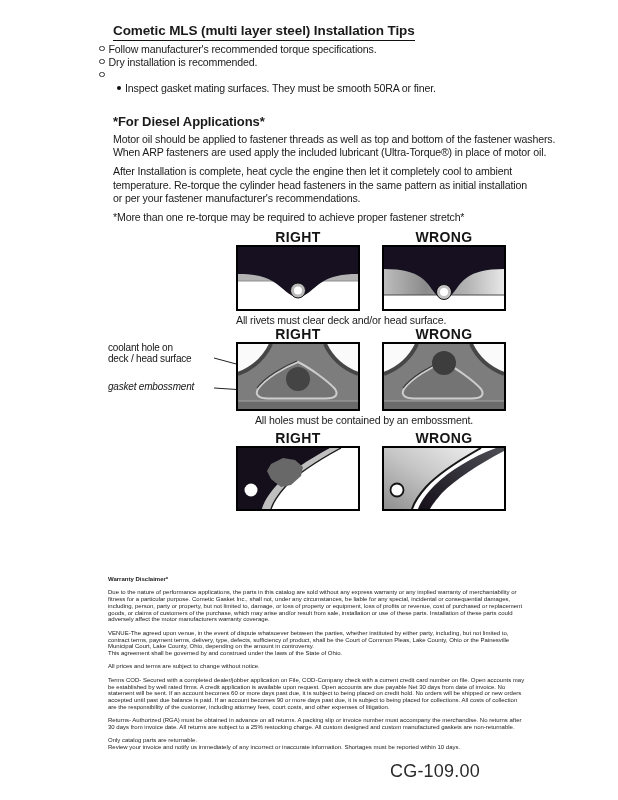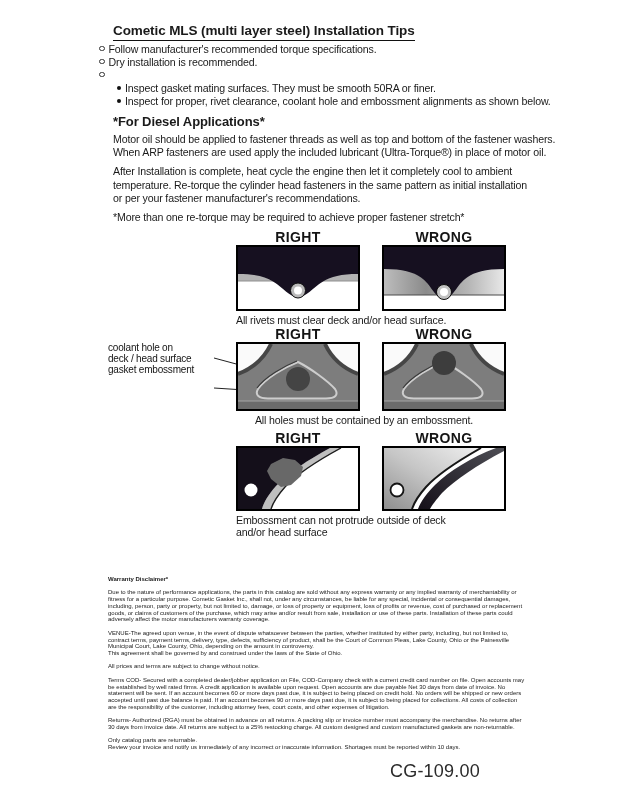--- a/index.html
+++ b/index.html
@@ -25,21 +25,21 @@
   .cols{display:flex;gap:22px;justify-content:space-between;}
   .col{width:125px;}
   .diag-label{text-align:center;font-size:14px;font-weight:700;letter-spacing:0.4px;
               height:16px;line-height:16px;color:#141414;}
   .box{display:block;border:2.5px solid #000;background:#fff;}
   .caption{font-size:10.6px;letter-spacing:-0.15px;margin-top:3px;white-space:nowrap;}
   .caption.center{text-align:center;}
   .cap2{line-height:11.5px;margin-top:4px;}
   .side-labels{position:absolute;left:108px;top:343px;width:104px;
                font-size:10px;line-height:10.8px;letter-spacing:-0.2px;color:#151515;}
-  .side-labels .gap{}
+  .side-labels .gap{margin-top:17px;font-style:italic;}
   .leaders{position:absolute;left:214px;top:352px;}
   
   .legal{position:absolute;left:108px;top:576px;width:445px;font-size:6px;line-height:6.8px;
          color:#222;}
   .legal .head{font-weight:700;}
   .lgap{margin-top:6.5px;}
   .lline{white-space:nowrap;}
   
   .footer-code{position:absolute;left:390px;top:761px;font-size:18px;letter-spacing:0.2px;color:#2b2b2b;}
 </style>
@@ -48,21 +48,20 @@
 
 <div class="page">
 
   <div class="title">Cometic MLS (multi layer steel) Installation Tips</div>
 
   <div class="tips">
     <div class="tip"><span class="b-open"></span><span>Follow manufacturer's recommended torque specifications.</span></div>
     <div class="tip"><span class="b-open"></span><span>Dry installation is recommended.</span></div>
     <div class="tip"><span class="b-open"></span></div>
     <div class="tip sub"><span class="b-fill"></span><span>Inspect gasket mating surfaces.  They must be smooth 50RA or finer.</span></div>
-    <div class="tip sub"><span class="b-fill"></span><span>Inspect for proper, rivet clearance, coolant hole and embossment alignments as shown below.</span></div>
   </div>
 
   <div class="diesel">
     <h2>*For Diesel Applications*</h2>
     <div class="mt4">
       <div class="pline">Motor oil should be applied to fastener threads as well as top and bottom of the fastener washers.</div>
       <div class="pline">When ARP fasteners are used apply the included lubricant (Ultra-Torque®) in place of motor oil.</div>
     </div>
     <div class="mt6">
       <div class="pline">After Installation is complete, heat cycle the engine then let it completely cool to ambient</div>
@@ -182,24 +181,20 @@
             </linearGradient>
           </defs>
           <rect width="120" height="61" fill="#ffffff"></rect>
           <path d="M0,0 H97 C74,13 54,26 42,39 C34,48 30,55 28,61 H0 Z" fill="url(#g3)"></path>
           <path d="M97,0 C74,13 54,26 42,39 C34,48 30,55 28,61" stroke="#161616" stroke-width="2" fill="none"></path>
           <path d="M120,3 C93,17 71,32 58,45 C52,52 48,57 46,61 H34 C37,53 43,45 51,37 C65,23 88,9 112,0 H120 Z" fill="url(#g4)"></path>
           <circle cx="13" cy="42" r="6.5" fill="#ffffff" stroke="#141414" stroke-width="1.8"></circle>
         </svg>
       </div>
     </div>
-    <div class="caption cap2">
-      <div>Embossment can not protrude outside of deck</div>
-      <div>and/or head surface</div>
-    </div>
   </div>
 
   <div class="legal">
     <div class="head">Warranty Disclaimer*</div>
     <div class="lgap">
       <div class="lline">Due to the nature of performance applications, the parts in this catalog are sold without any express warranty or any implied warranty of merchantability or</div>
       <div class="lline">fitness for a particular purpose.  Cometic Gasket Inc., shall not, under any circumstances, be liable for any special, incidental or consequential damages,</div>
       <div class="lline">including, person, party or property, but not limited to, damage, or loss of property or equipment, loss of profits or revenue, cost of purchased or replacement</div>
       <div class="lline">goods, or claims of customers of the purchase, which may arise and/or result from sale, installation or use of these parts.  Installation of these parts could</div>
       <div class="lline">adversely affect the motor manufacturers warranty coverage.</div>

